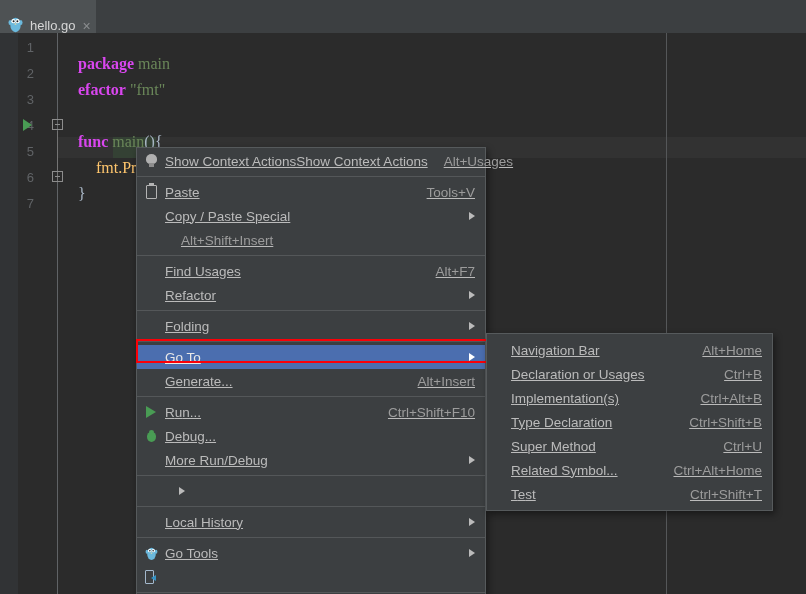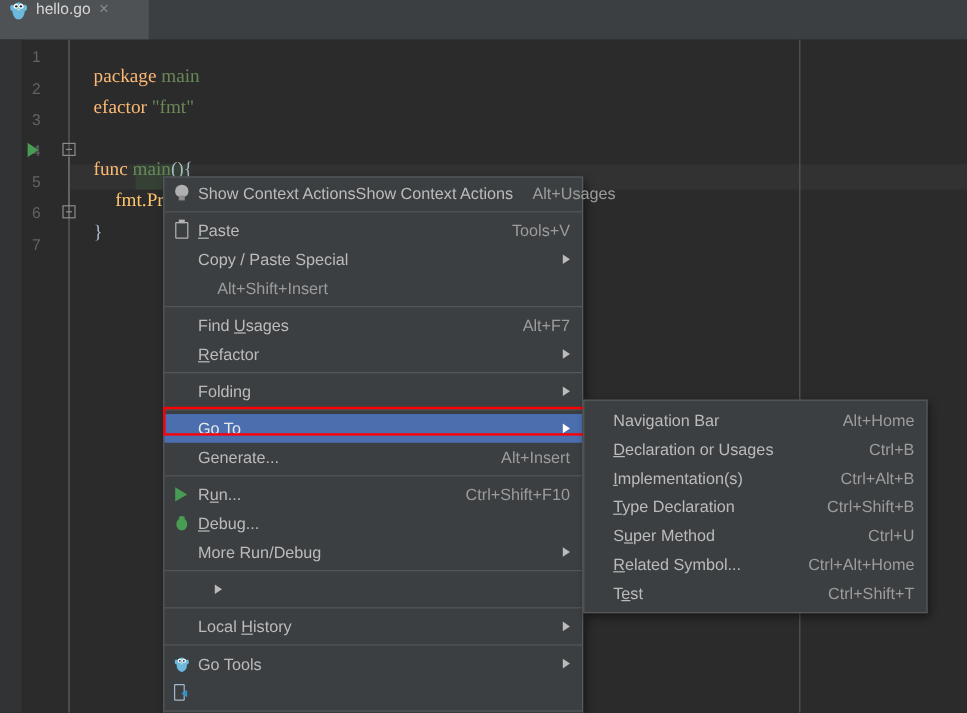--- a/index.html
+++ b/index.html
@@ -16,23 +16,23 @@
 
   
   #tabbar {
     position: absolute; left: 0; top: 0;
     width: 806px; height: 33px;
     background: #3c3f41;
     box-sizing: border-box;
   }
   #tab {
     position: absolute; left: 0; top: 0;
-    height: 33px; width: 124px;
+    height: 33px; width: 96px;
     background: #4e5254;
-    display: flex; align-items: flex-start;
+    display: flex; align-items: flex-end;
     padding: 0 6px 0 8px;
     box-sizing: border-box;
   }
   #tab .gopher { width: 15px; height: 17px; margin-right: 7px; flex: 0 0 auto; }
   #tab .tablabel {
     color: #d6d6d6; font-size: 13px; white-space: nowrap;
     flex: 0 0 auto;
   }
   #tab .tabclose {
     color: #8a8d8f; font-size: 14px; margin-left: 7px; line-height: 1;
@@ -63,21 +63,21 @@
     color: #606366; font-size: 13px;
     font-family: "Liberation Sans", sans-serif;
   }
   .codeline {
     position: absolute; left: 62px;
     font-family: "Liberation Serif", serif;
     font-size: 16px;
     white-space: pre;
     color: #a9b7c6;
   }
-  .kw  { color: #fdba74; }
+  .kw  { color: #d946ef; font-weight: bold; }
   .ident { color: #6a8759; }
   .str { color: #6a8759; }
   .plain { color: #a9b7c6; }
   .func { color: #ffc66d; }
   .paren { color: #a9b7c6; }
 
   #currentline {
     position: absolute; left: 58px; top: 104px;
     width: 748px; height: 21px;
     background: #323232;
@@ -119,20 +119,21 @@
     padding: 1px 0 0 0;
   }
   .mitem {
     position: relative;
     height: 24px;
     display: flex; align-items: center;
     padding: 0 10px 0 0;
     box-sizing: border-box;
     color: #bbbbbb;
     font-size: 13.5px;
+    text-decoration: underline;
   }
   .mitem.sel {
     background: #4b6eaf;
     color: #e8e8e8;
   }
   .micon {
     width: 28px; flex: 0 0 28px;
     display: flex; align-items: center; justify-content: center;
     height: 100%;
   }

